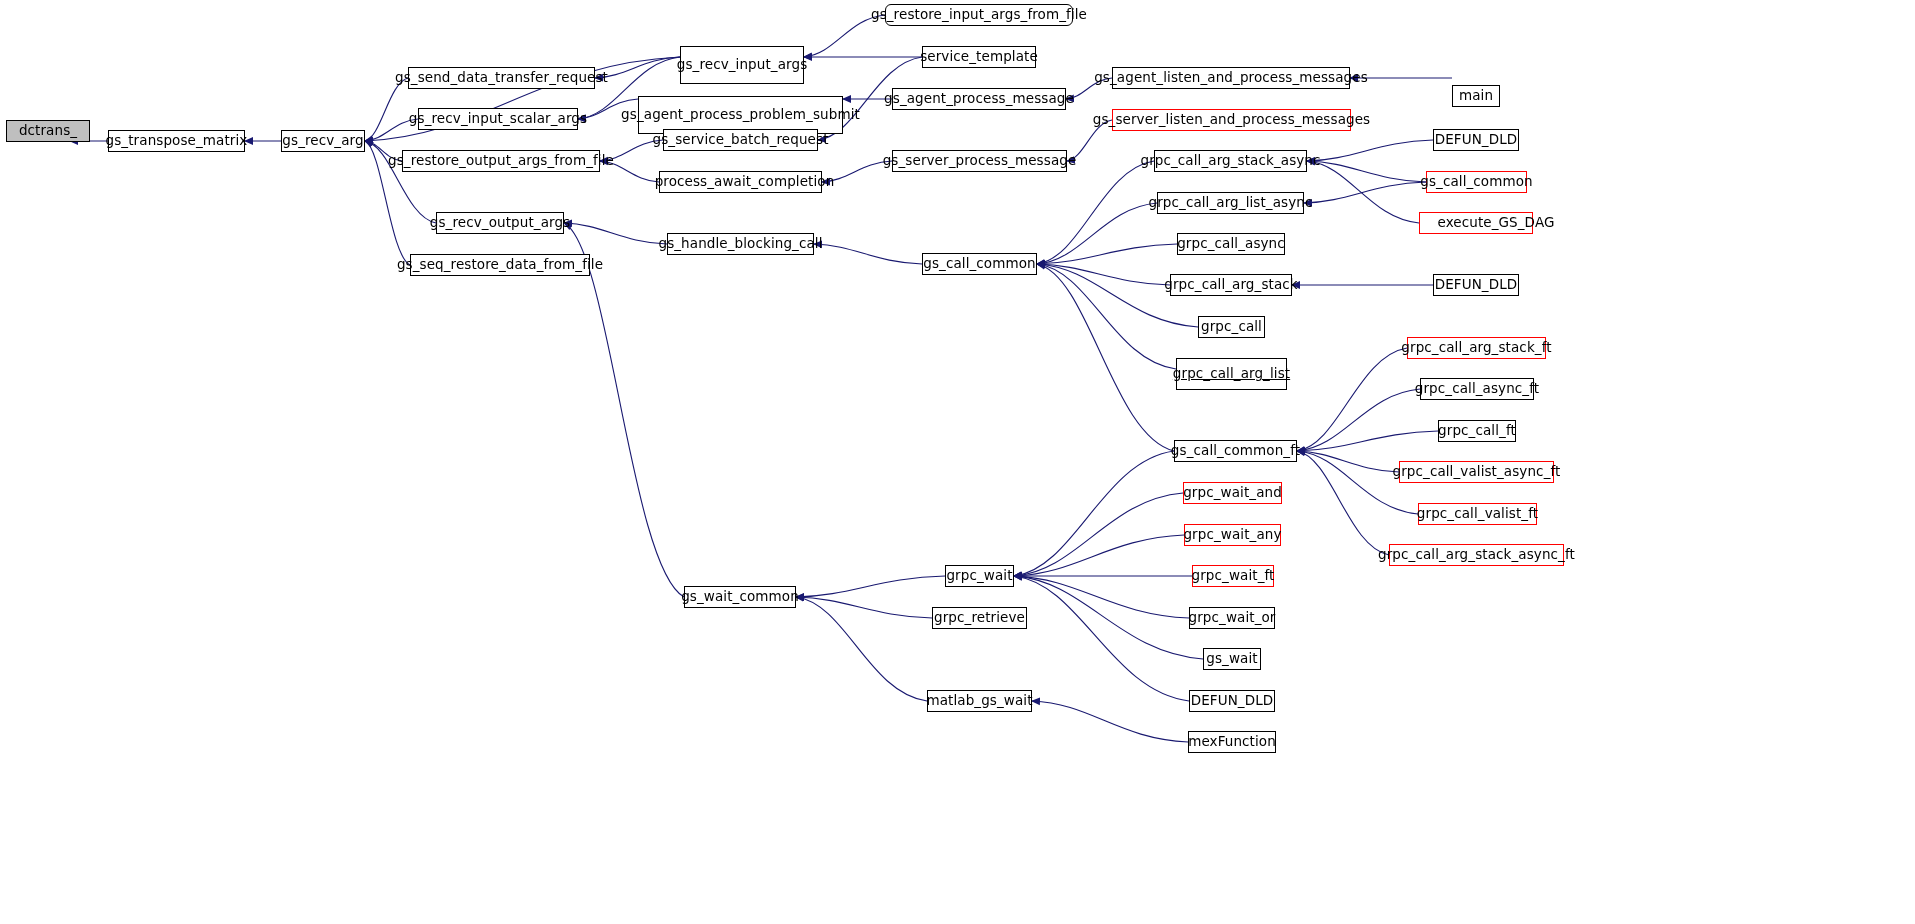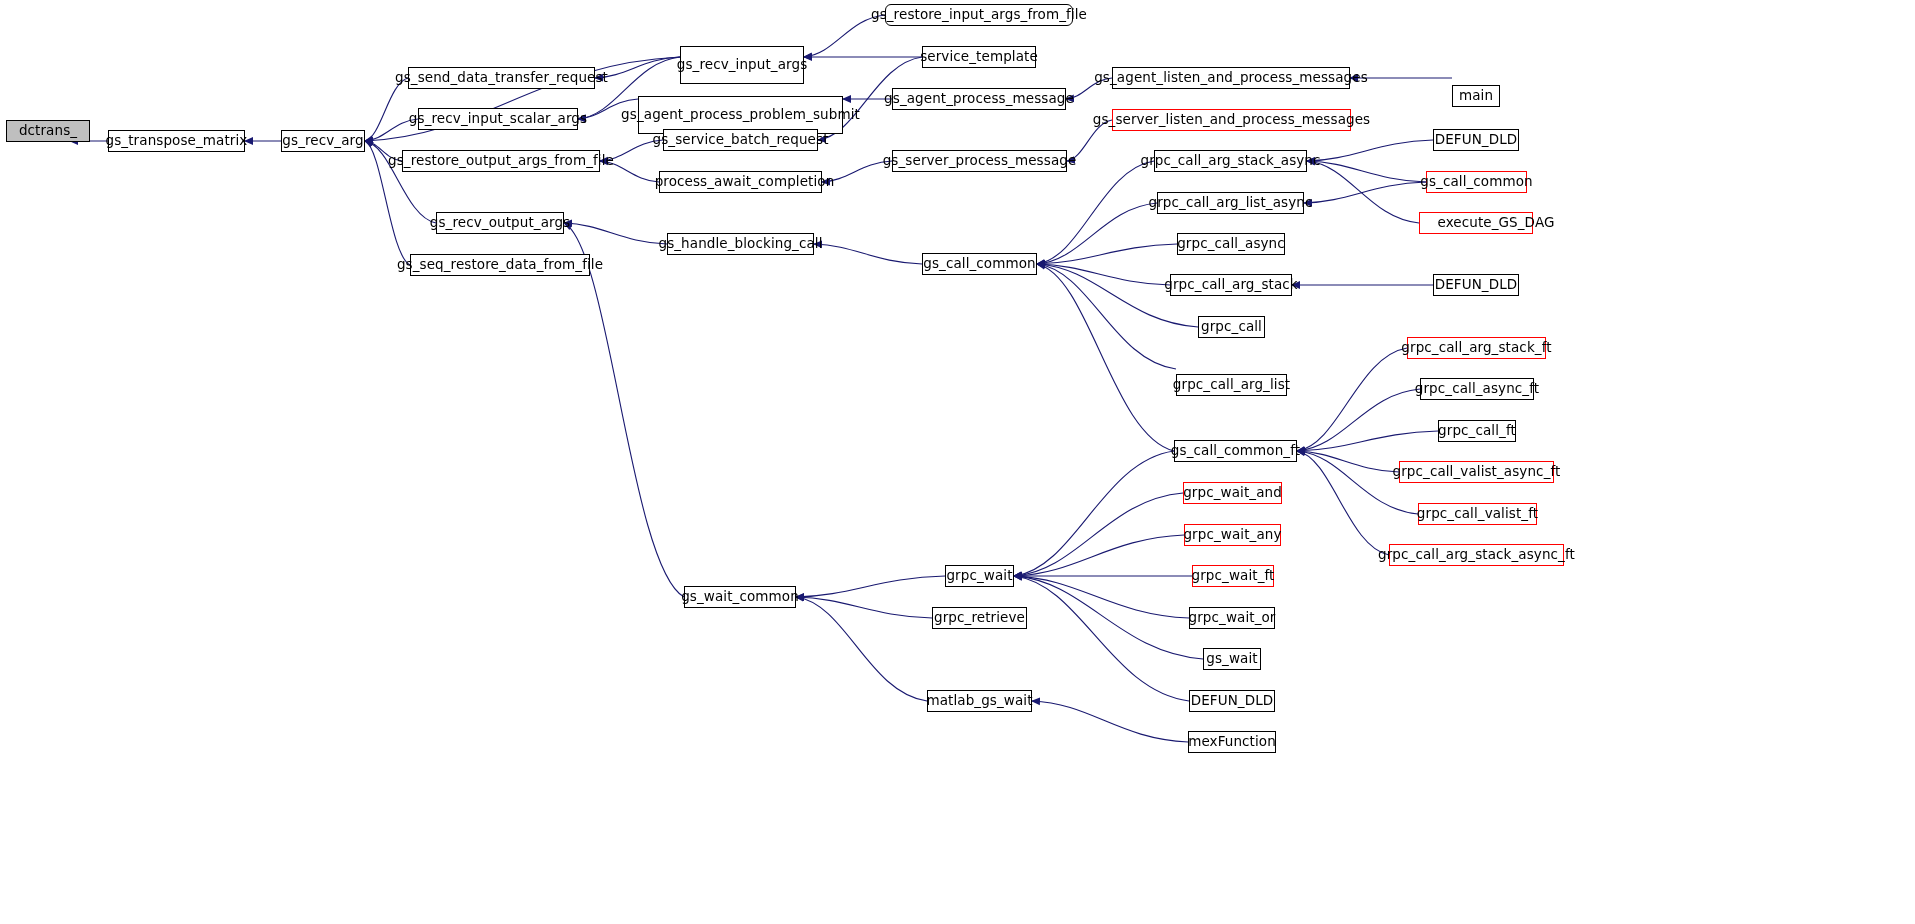--- a/index.html
+++ b/index.html
@@ -177,21 +177,21 @@
       </div>
       <div class="node" style="left: 1177px; top: 233px; width: 108px; height: 22px;">
         <span>grpc_call_async</span>
       </div>
       <div class="node" style="left: 1170px; top: 274px; width: 122px; height: 22px;">
         <span>grpc_call_arg_stack</span>
       </div>
       <div class="node" style="left: 1198px; top: 316px; width: 67px; height: 22px;">
         <span>grpc_call</span>
       </div>
-      <div class="node" style="left: 1176px; top: 374px; width: 111px; height: 22px;">
+      <div class="node" style="left: 1176px; top: 358px; width: 111px; height: 32px; text-decoration: underline;">
         <span>grpc_call_arg_list</span>
       </div>
       <div class="node" style="left: 1174px; top: 440px; width: 123px; height: 22px;">
         <span>gs_call_common_ft</span>
       </div>
       <div class="node red" style="left: 1183px; top: 482px; width: 99px; height: 22px;">
         <span>grpc_wait_and</span>
       </div>
       <div class="node red" style="left: 1184px; top: 524px; width: 97px; height: 22px;">
         <span>grpc_wait_any</span>

